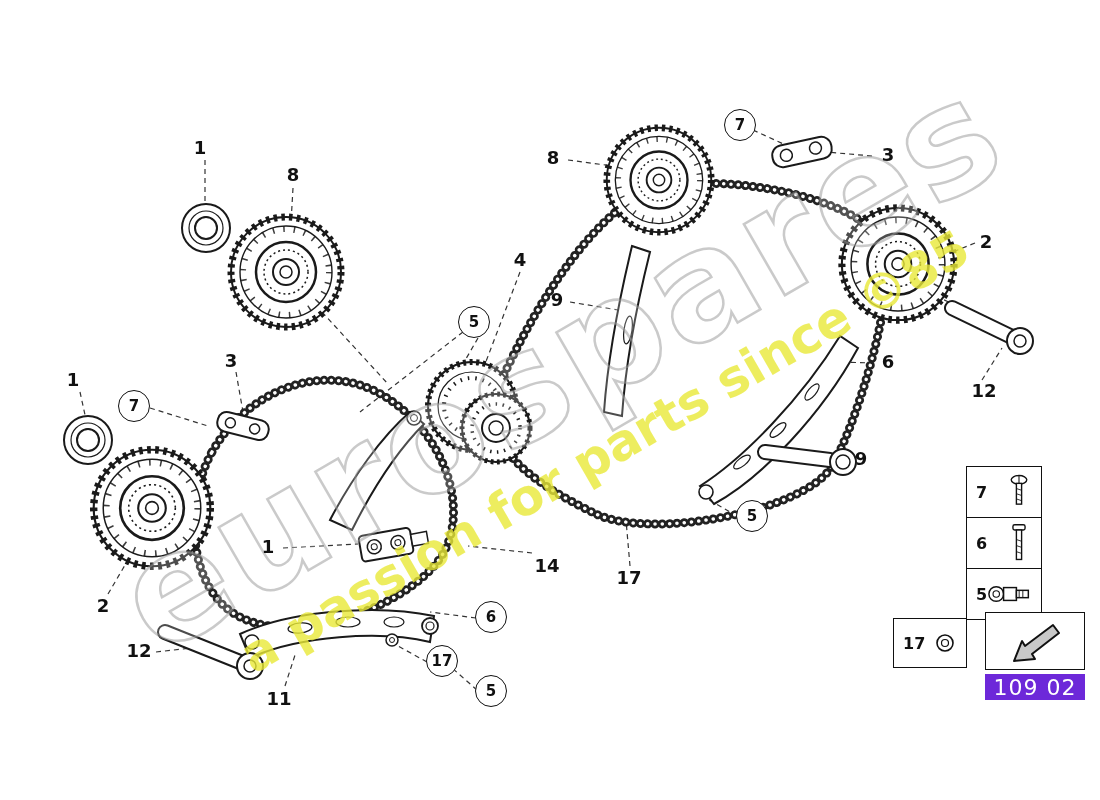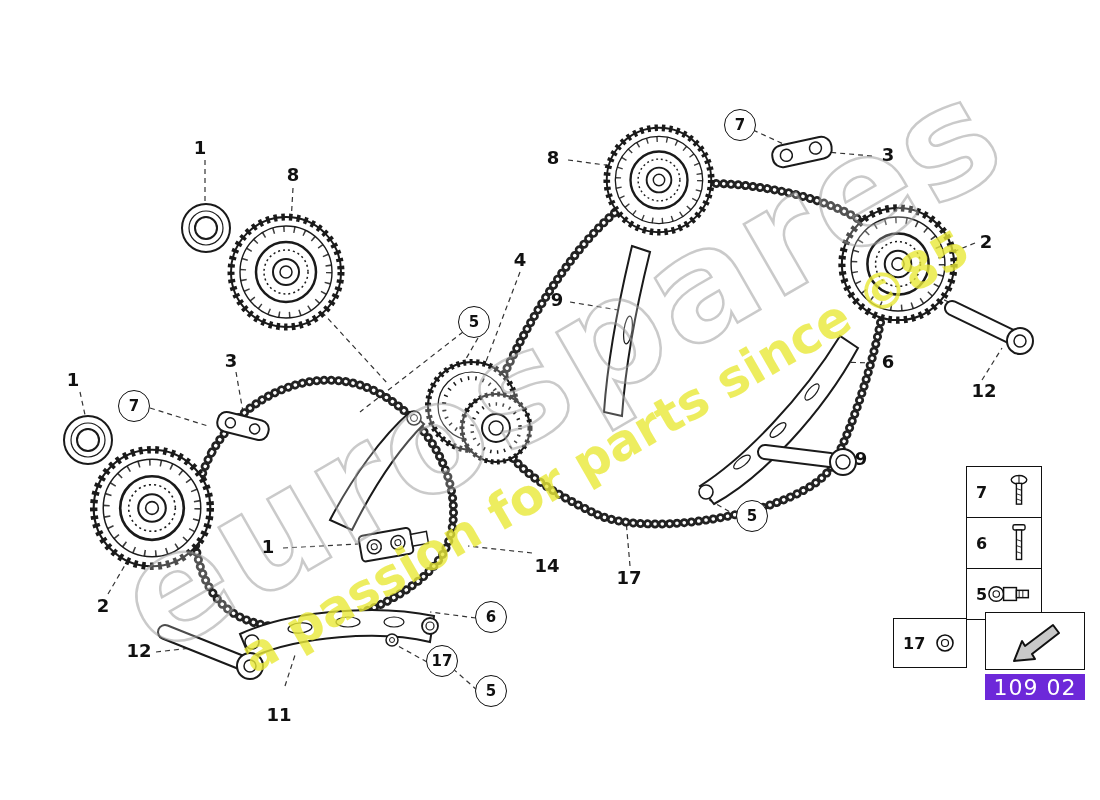--- a/index.html
+++ b/index.html
@@ -215,21 +215,21 @@
   <div class="co" style="left:73px;top:380px">1</div>
   <div class="co circ" style="left:134px;top:406px">7</div>
   <div class="co" style="left:231px;top:361px">3</div>
   <div class="co" style="left:861px;top:459px">9</div>
   <div class="co circ" style="left:752px;top:516px">5</div>
   <div class="co" style="left:268px;top:547px">1</div>
   <div class="co" style="left:547px;top:566px">14</div>
   <div class="co" style="left:629px;top:578px">17</div>
   <div class="co" style="left:103px;top:606px">2</div>
   <div class="co" style="left:139px;top:651px">12</div>
-  <div class="co" style="left:279px;top:715px">11</div>
+  <div class="co" style="left:279px;top:699px">11</div>
   <div class="co circ" style="left:491px;top:617px">6</div>
   <div class="co circ" style="left:442px;top:661px">17</div>
   <div class="co circ" style="left:491px;top:691px">5</div>
 
   <div class="lbox" style="left:966px;top:466px;width:76px;height:52px">
     <span class="lnum">7</span>
     <svg width="26" height="40" viewBox="0 0 30 44">
       <ellipse cx="15" cy="8" rx="9" ry="5" fill="#fff" stroke="#111" stroke-width="1.6"></ellipse>
       <line x1="15" y1="3" x2="15" y2="13" stroke="#111" stroke-width="1.2"></line>
       <rect x="12" y="12" width="6" height="24" fill="#fff" stroke="#111" stroke-width="1.6"></rect>

